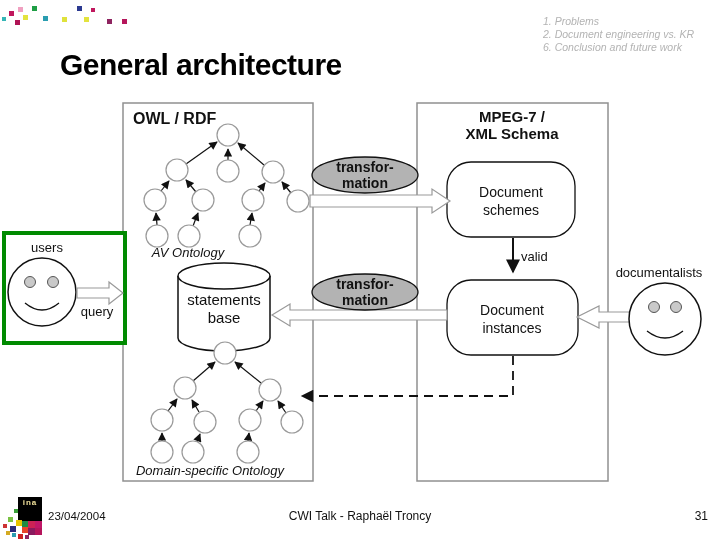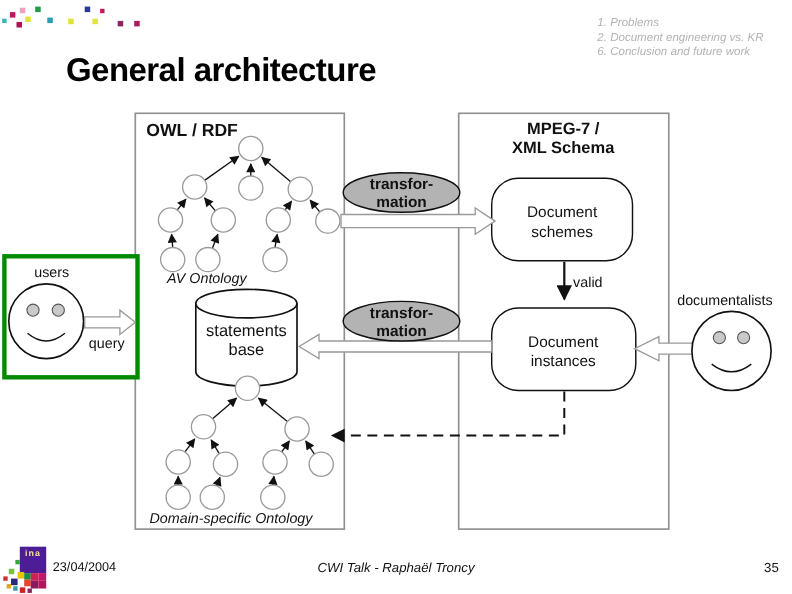--- a/index.html
+++ b/index.html
@@ -5,23 +5,23 @@
   html,body{margin:0;padding:0;}
   body{width:720px;height:540px;background:#ffffff;overflow:hidden;position:relative;
        font-family:"Liberation Sans","DejaVu Sans",sans-serif;}
   .abs{position:absolute;}
   .title{left:48px;top:36px;font-size:30px;font-weight:bold;color:#000;letter-spacing:-0.5px;margin:12px;}
   .agenda{left:543px;top:15px;font-size:10.5px;line-height:13px;color:#b3b3b3;}
   .agenda div{white-space:nowrap;font-style:italic;}
   .diagram-svg{left:0;top:0;}
   .dot{position:absolute;}
   .footer-date{left:48px;top:510px;font-size:11.5px;color:#111;}
-  .footer-center{left:0;top:509px;width:720px;text-align:center;font-size:12px;color:#111;font-style:italic;}
+  .footer-center{left:0;top:509px;width:720px;text-align:center;font-size:12px;color:#111;}
   .footer-page{left:660px;top:509px;width:48px;text-align:right;font-size:12px;color:#111;}
-  .logo-square{left:18px;top:497px;width:24px;height:24px;background:#4c1d95;
+  .logo-square{left:18px;top:497px;width:24px;height:24px;background:#000000;
                color:#f0e09a;font-size:8px;font-weight:bold;text-align:center;line-height:11px;letter-spacing:1px;}
   svg text{font-family:"Liberation Sans","DejaVu Sans",sans-serif;}
 </style>
 </head>
 <body>
 
 <div class="abs" id="headerDots">
     <div class="dot" style="left: 9px; top: 11px; width: 5px; height: 5px; background: rgb(192, 23, 93);"></div>
     <div class="dot" style="left: 18px; top: 7px; width: 5px; height: 5px; background: rgb(240, 160, 192);"></div>
     <div class="dot" style="left: 2px; top: 17px; width: 4px; height: 4px; background: rgb(53, 182, 182);"></div>
@@ -186,13 +186,13 @@
     <div class="dot" style="left: 22px; top: 527px; width: 6px; height: 6px; background: rgb(232, 69, 42);"></div>
     <div class="dot" style="left: 28px; top: 528px; width: 7px; height: 7px; background: rgb(138, 26, 94);"></div>
     <div class="dot" style="left: 35px; top: 528px; width: 7px; height: 7px; background: rgb(181, 21, 91);"></div>
     <div class="dot" style="left: 6px; top: 531px; width: 4px; height: 4px; background: rgb(212, 170, 34);"></div>
     <div class="dot" style="left: 12px; top: 533px; width: 4px; height: 4px; background: rgb(42, 157, 176);"></div>
     <div class="dot" style="left: 18px; top: 534px; width: 5px; height: 5px; background: rgb(204, 34, 34);"></div>
     <div class="dot" style="left: 25px; top: 535px; width: 4px; height: 4px; background: rgb(142, 36, 96);"></div>
   </div>
 <div class="abs footer-date">23/04/2004</div>
 <div class="abs footer-center">CWI Talk - Raphaël Troncy</div>
-<div class="abs footer-page">35</div>
+<div class="abs footer-page">31</div>
 
 </body></html>

